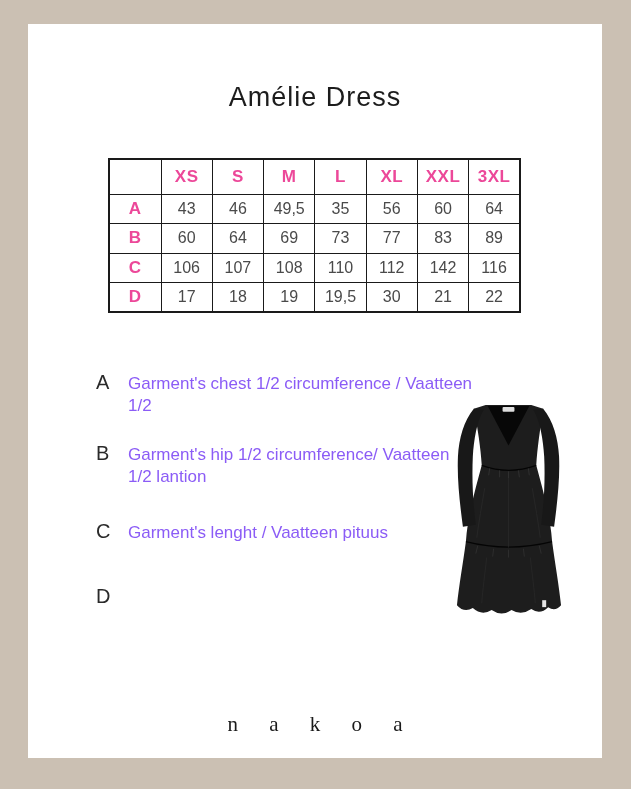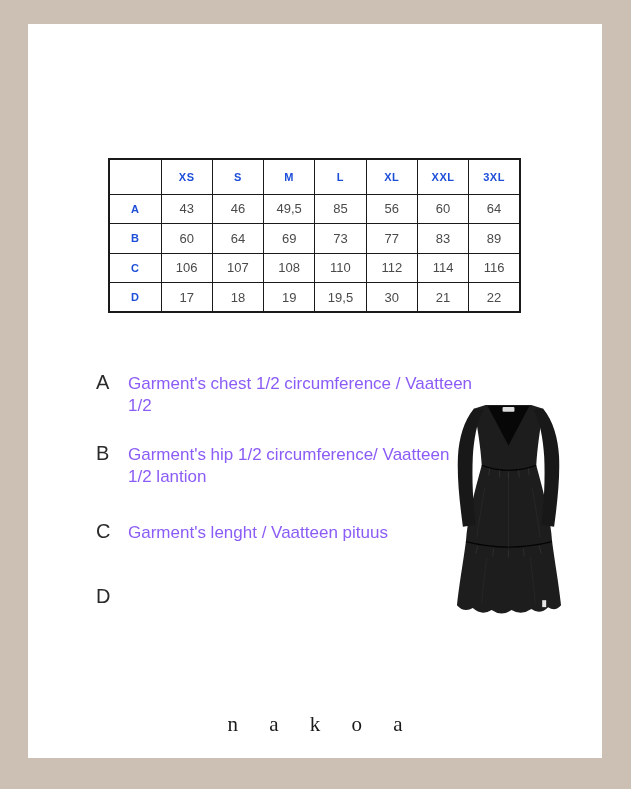--- a/index.html
+++ b/index.html
@@ -35,27 +35,27 @@
   }
   .size-table th, .size-table td {
     border: 1.6px solid #1a1a1a;
     text-align: center;
     vertical-align: middle;
   }
   .size-table col.label-col { width: 52px; }
   .size-table thead tr { height: 35px; }
   .size-table tbody tr { height: 29.5px; }
   .size-table th {
-    font-size: 11px;
+    font-size: 17px;
     font-weight: bold;
-    color: #1d4ed8;
+    color: #ec4899;
     letter-spacing: 0.5px;
   }
   .size-table td {
-    font-size: 13px;
+    font-size: 16px;
     font-weight: 400;
     color: #4a4a4a;
   }
   .legend-item { position: absolute; left: 0; }
   .legend-key {
     position: absolute;
     left: 68px; top: 0;
     font-size: 20px;
     color: #2a2a2a;
     font-weight: 400;
@@ -87,20 +87,21 @@
     padding-left: 13px; 
     color: #1a1a1a;
     font-weight: 400;
   }
 </style>
 </head>
 <body>
 
 <div class="page">
 
+  <div class="title">Amélie Dress</div>
 
   <table class="size-table">
     <colgroup>
       <col class="label-col">
       <col>
         <col>
         <col>
         <col>
         <col>
         <col>
@@ -117,21 +118,21 @@
         <th>XXL</th>
         <th>3XL</th>
       </tr>
     </thead>
     <tbody>
       <tr>
         <th>A</th>
         <td>43</td>
         <td>46</td>
         <td>49,5</td>
-        <td>85</td>
+        <td>35</td>
         <td>56</td>
         <td>60</td>
         <td>64</td>
       </tr>
       <tr>
         <th>B</th>
         <td>60</td>
         <td>64</td>
         <td>69</td>
         <td>73</td>
@@ -139,21 +140,21 @@
         <td>83</td>
         <td>89</td>
       </tr>
       <tr>
         <th>C</th>
         <td>106</td>
         <td>107</td>
         <td>108</td>
         <td>110</td>
         <td>112</td>
-        <td>114</td>
+        <td>142</td>
         <td>116</td>
       </tr>
       <tr>
         <th>D</th>
         <td>17</td>
         <td>18</td>
         <td>19</td>
         <td>19,5</td>
         <td>30</td>
         <td>21</td>

